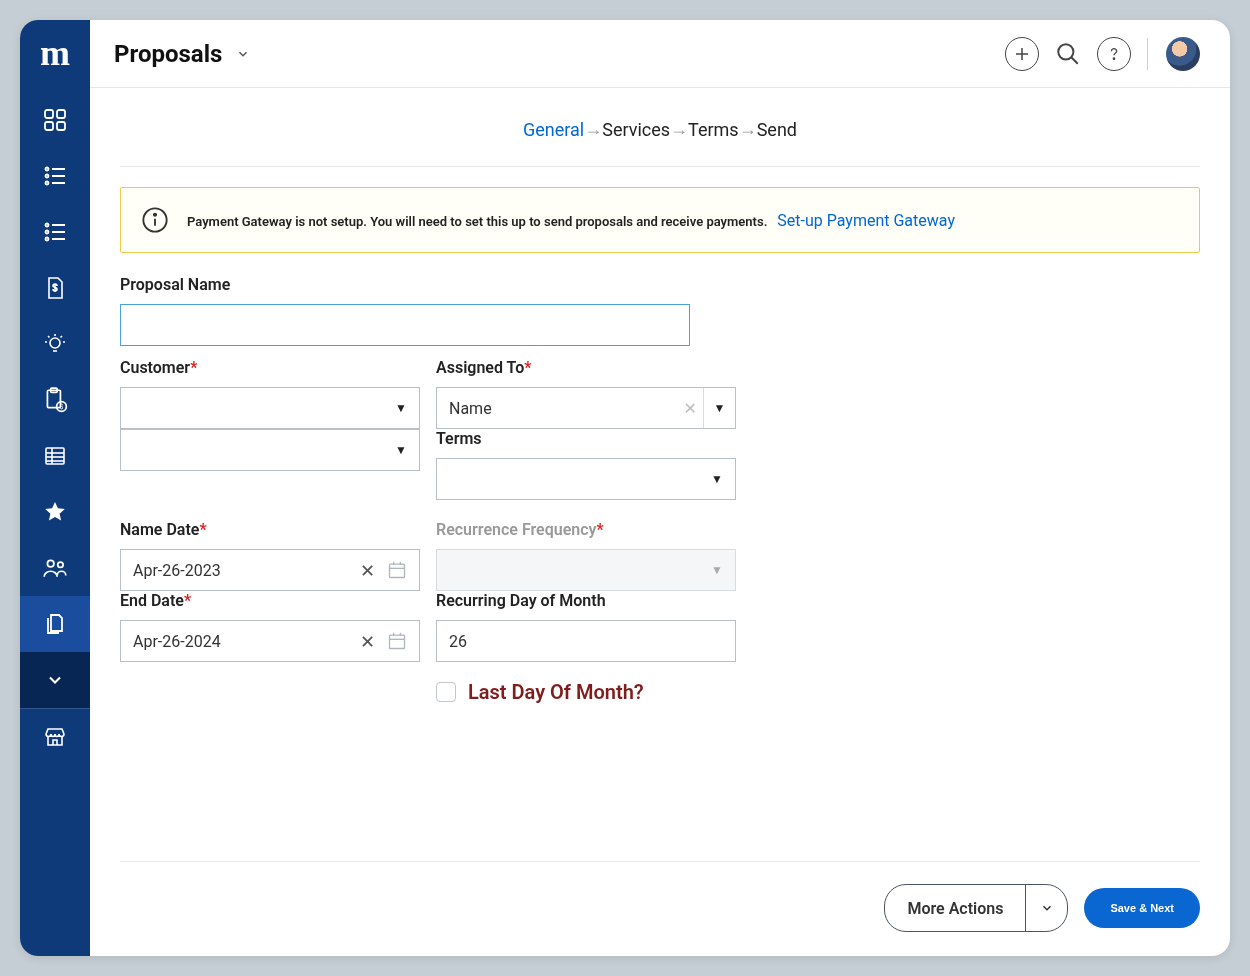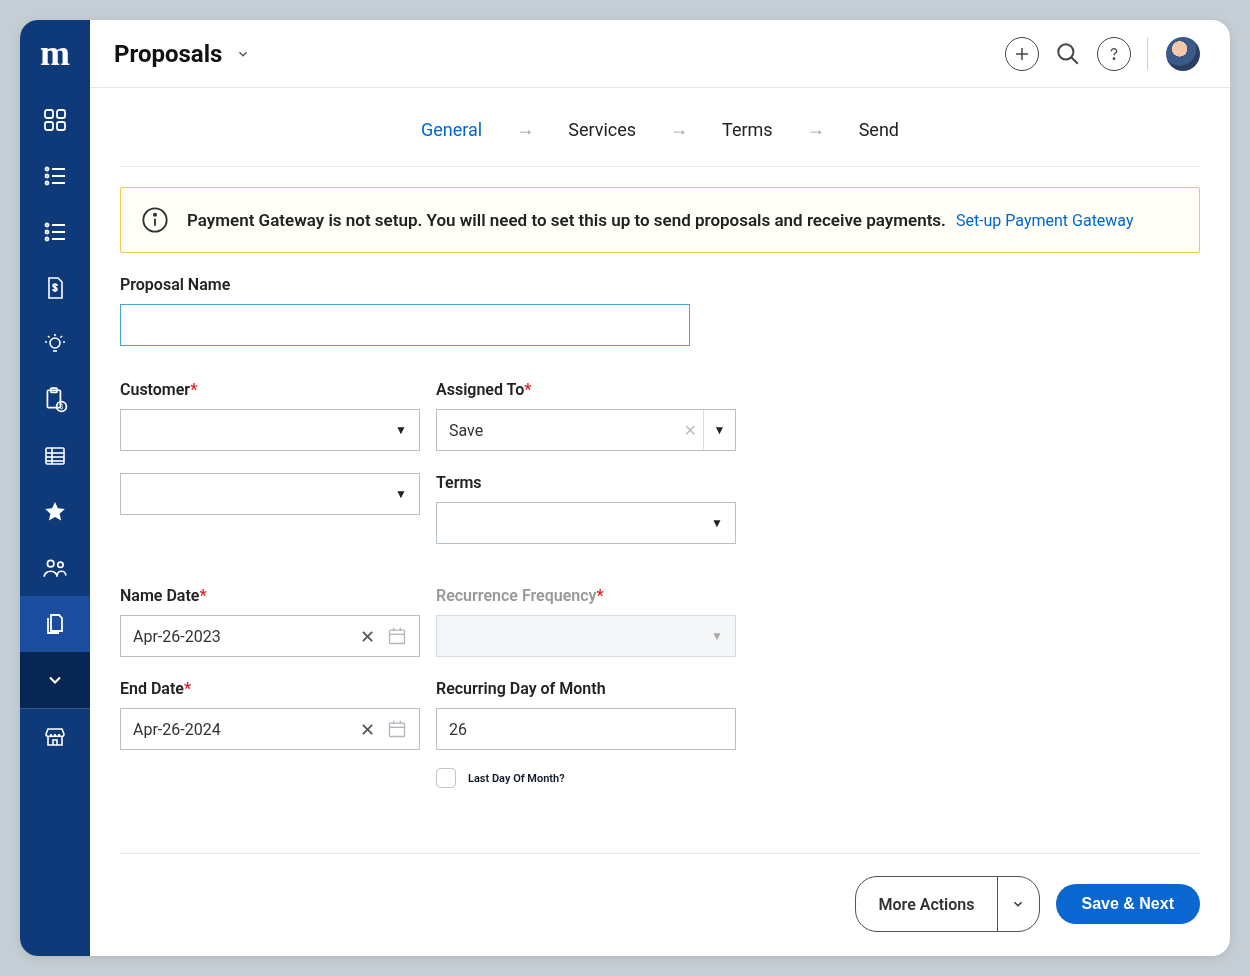--- a/index.html
+++ b/index.html
@@ -110,60 +110,58 @@
     flex: 1;
     padding: 0 30px 0 30px;
     overflow: auto;
     display: flex;
     flex-direction: column;
   }
   .stepper {
     display: flex;
     justify-content: center;
     align-items: flex-end;
-    gap: 34px;
     padding: 30px 0 26px 0;
     border-bottom: 1px solid #e5e7eb;
   }
   .step {
     font-size: 18px;
     color: #222;
   }
   .step.active { color: #0066d6; }
   .step-arrow { color: #999; font-size: 18px; }
   .alert {
     border: 1px solid #f0c949;
     background: #fffef7;
     border-radius: 2px;
     padding: 18px 20px;
     margin-top: 20px;
     display: flex;
     align-items: center;
     gap: 18px;
   }
   .alert-text {
-    font-size: 17px;
+    font-size: 13px;
     font-weight: 600;
     color: #222;
   }
   .alert-link {
     color: #0066d6;
     font-weight: 400;
     margin-left: 6px;
     cursor: pointer;
   }
   .form {
     margin-top: 22px;
     display: grid;
     grid-template-columns: 300px 300px;
     column-gap: 16px;
     row-gap: 0;
   }
   .field {
-    margin-bottom: 22px;
   }
   .field.full-span { grid-column: 1 / -1; }
   .field label {
     display: block;
     font-size: 16px;
     font-weight: 600;
     color: #222;
     margin-bottom: 10px;
   }
   .field label.disabled { color: #999; }
@@ -218,65 +216,65 @@
     margin-top: 4px;
   }
   .checkbox {
     width: 20px;
     height: 20px;
     border: 1.5px solid #c0c6cc;
     border-radius: 4px;
     cursor: pointer;
   }
   .checkbox-label {
-    font-size: 11px;
+    font-size: 20px;
     font-weight: 600;
-    color: #0f172a;
+    color: #7f1d1d;
   }
   .spacer-row { grid-column: 1 / -1; height: 12px; }
   .footer-divider {
     border-top: 1px solid #e5e7eb;
     margin-top: 18px;
   }
   .footer {
     display: flex;
     justify-content: flex-end;
     align-items: center;
     padding: 22px 0 24px 0;
     gap: 16px;
   }
   .btn-more {
     display: flex;
     align-items: stretch;
     border: 1.5px solid #4a5560;
     border-radius: 22px;
     overflow: hidden;
     cursor: pointer;
-    height: 56px;
+    height: 48px;
   }
   .btn-more-text {
     padding: 0 22px;
     display: flex;
     align-items: center;
     font-size: 16px;
     font-weight: 600;
     color: #333;
   }
   .btn-more-caret {
     width: 42px;
     border-left: 1.5px solid #4a5560;
     display: flex;
     align-items: center;
     justify-content: center;
     color: #333;
   }
   .btn-primary {
     background: #0a66d0;
     color: #fff;
-    font-size: 16px;
+    font-size: 11px;
     font-weight: 600;
     padding: 0 26px;
     height: 40px;
     border-radius: 22px;
     border: none;
     cursor: pointer;
     display: flex;
     align-items: center;
   }
   svg { display: block; }
@@ -455,21 +453,21 @@
           <label><span>Customer</span><span class="req">*</span></label>
           <div class="select">
             <span></span>
             <span class="caret">▼</span>
           </div>
         </div>
 
         <div class="field">
           <label><span>Assigned To</span><span class="req">*</span></label>
           <div class="select" style="padding-right:0;">
-            <span>Save</span>
+            <span>Name</span>
             <span class="clear-x">✕</span>
             <span class="caret-box">
                 <span class="caret">▼</span>
               </span>
           </div>
         </div>
 
         <div class="field">
           <div class="select">
             <span></span>

